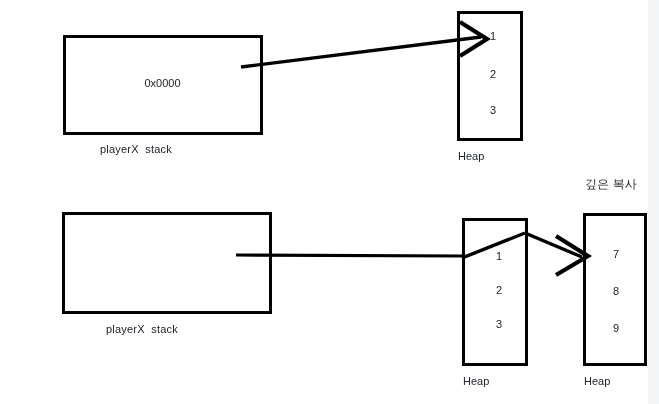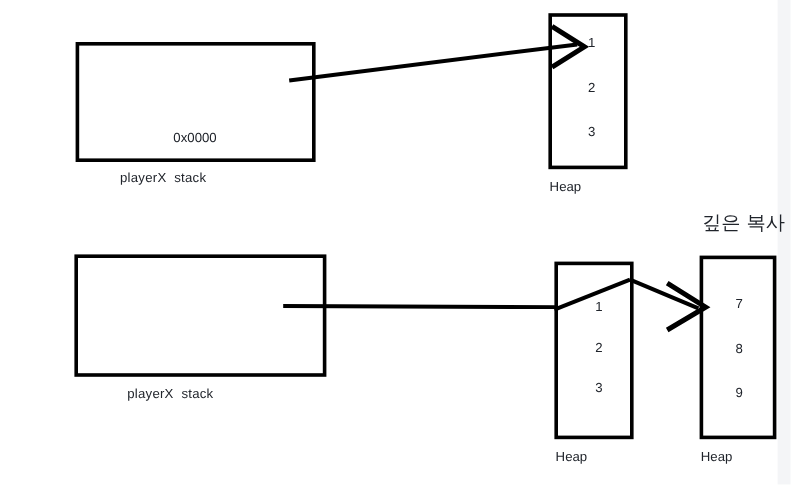--- a/index.html
+++ b/index.html
@@ -44,26 +44,25 @@
     font-size: 11px;
     color: #20242b;
     text-align: center;
   }
   .addr-text {
     position: absolute;
     font-family: "Liberation Sans", sans-serif;
     font-size: 11px;
     color: #20242b;
     text-align: center;
-    margin-top: 32px;
   }
   .note-text {
     position: absolute;
     font-family: "DejaVu Sans", sans-serif;
-    font-size: 16px;
+    font-size: 12px;
     color: #20242b;
     white-space: pre;
   }
   .caption {
     position: absolute;
     font-family: "Liberation Sans", sans-serif;
     font-size: 11px;
     color: #20242b;
   }
 </style>

